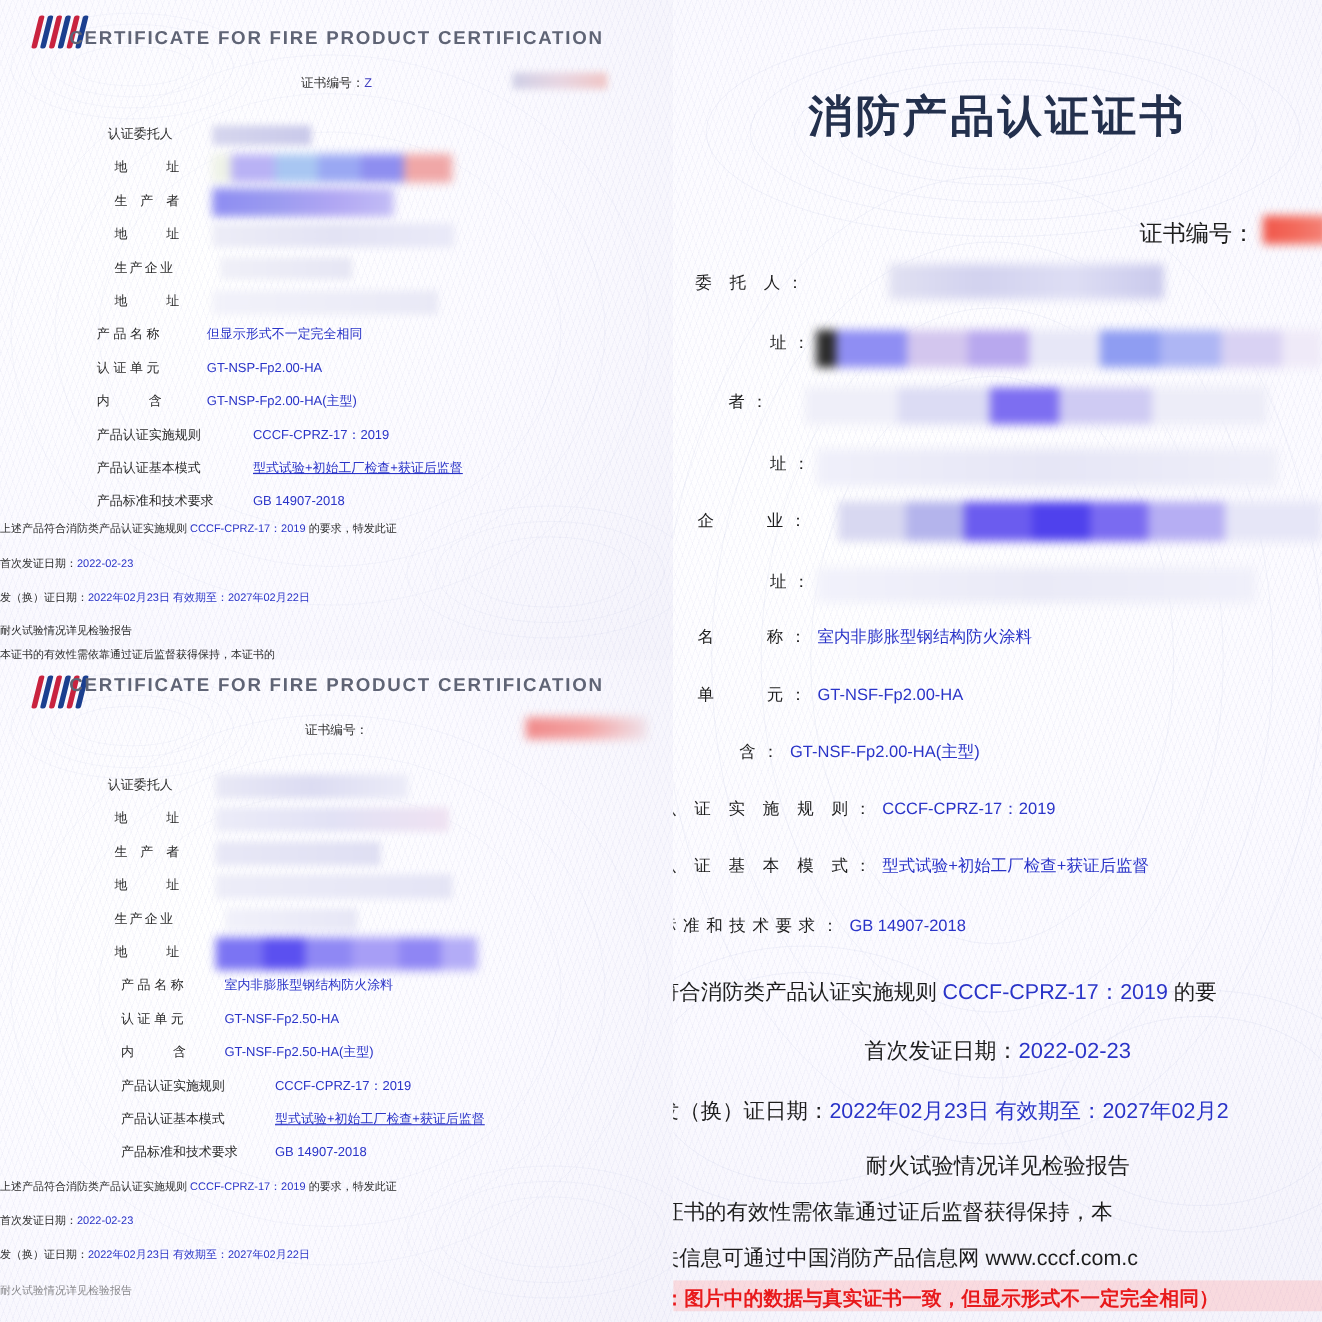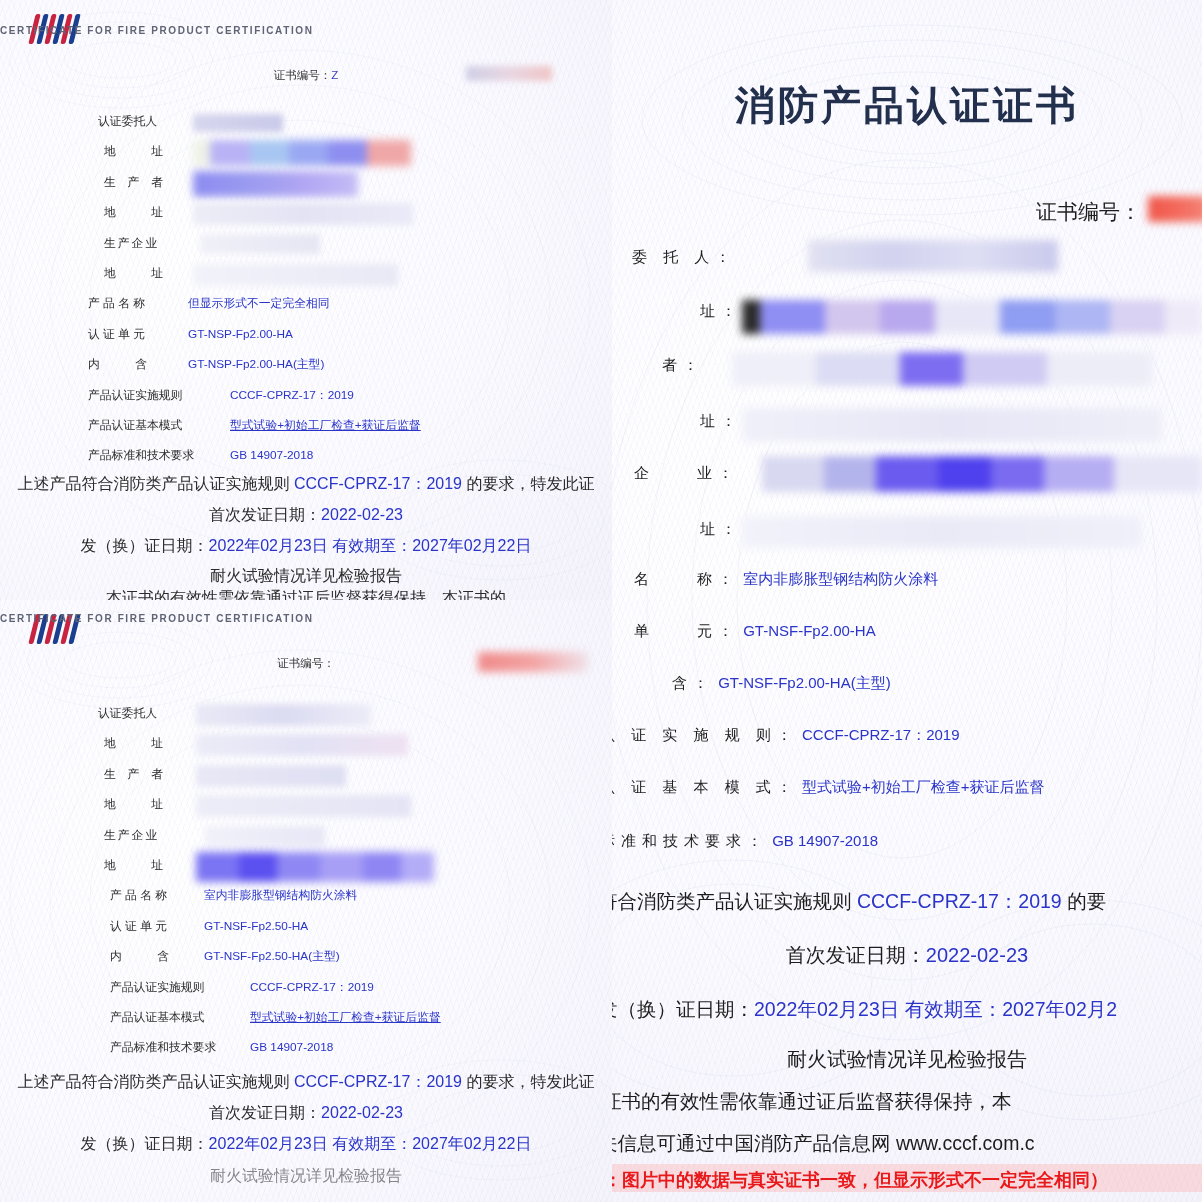--- a/index.html
+++ b/index.html
@@ -35,22 +35,22 @@
   .emblem {
     position: absolute;
     width: 62px; height: 36px;
   }
   .emblem .bar { position: absolute; top: 0; border-radius: 2px; }
   
   .small-cert { padding: 0; }
   .small-cert .title {
     position: absolute;
     left: 0; right: 0;
-    text-align: left;
-    font-size: 10px;
+    text-align: center;
+    font-size: 17px;
     letter-spacing: 1.6px;
     color: #5f6475;
     font-weight: 600;
   }
   .small-cert .num-row {
     position: absolute;
     font-size: 11.5px;
     color: #333;
   }
   .small-cert .num-label { color: #333; }
@@ -65,22 +65,22 @@
   }
   .row .lbl {
     position: absolute;
     text-align: justify;
   }
   .row .val { position: absolute; color: #2a34c8; }
   .row .val.underline { text-decoration: underline; }
   .center-line {
     position: absolute;
     left: 0; right: 0;
-    text-align: center;
-    font-size: 16px;
+    text-align: left;
+    font-size: 10px;
     color: #2b2b2b;
     white-space: nowrap;
   }
   .center-line .blue { color: #2a34c8; }
   .redact {
     position: absolute;
     border-radius: 2px;
     filter: blur(3.2px);
   }
   .redact.r2 { filter: blur(4.5px); }

